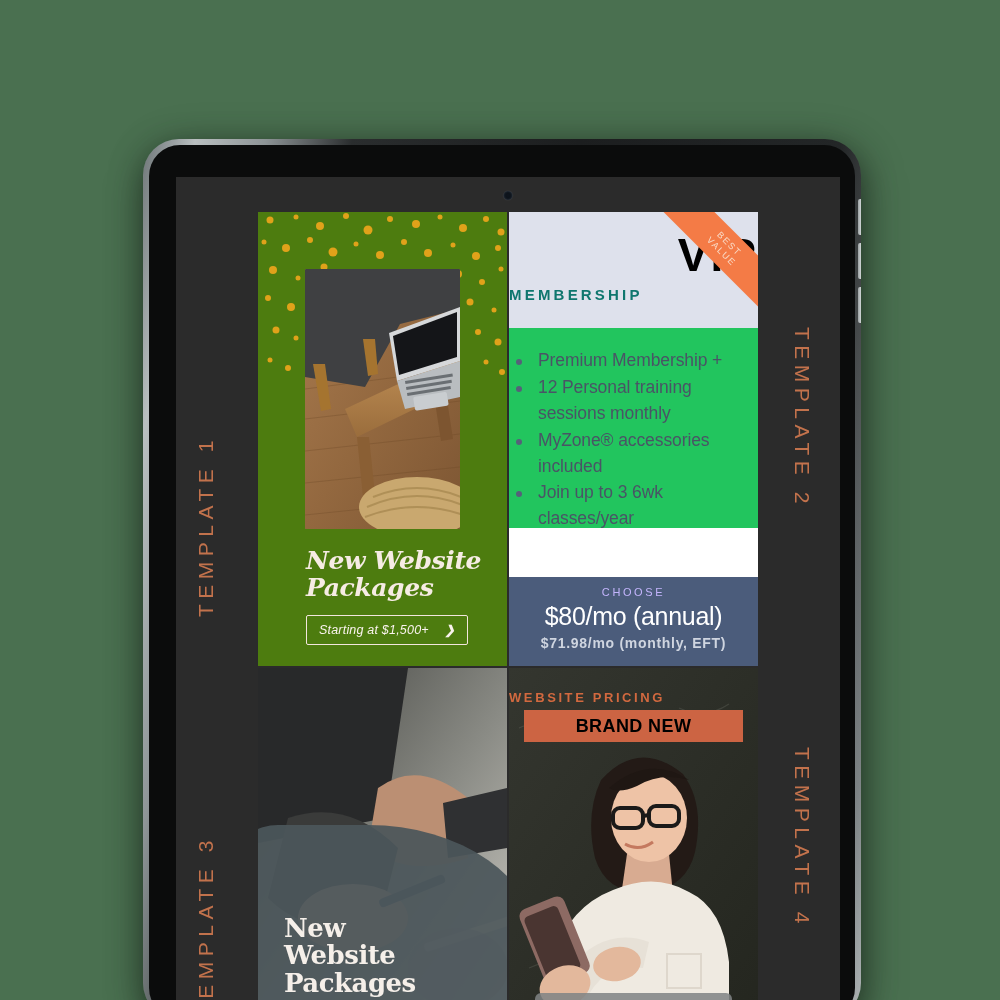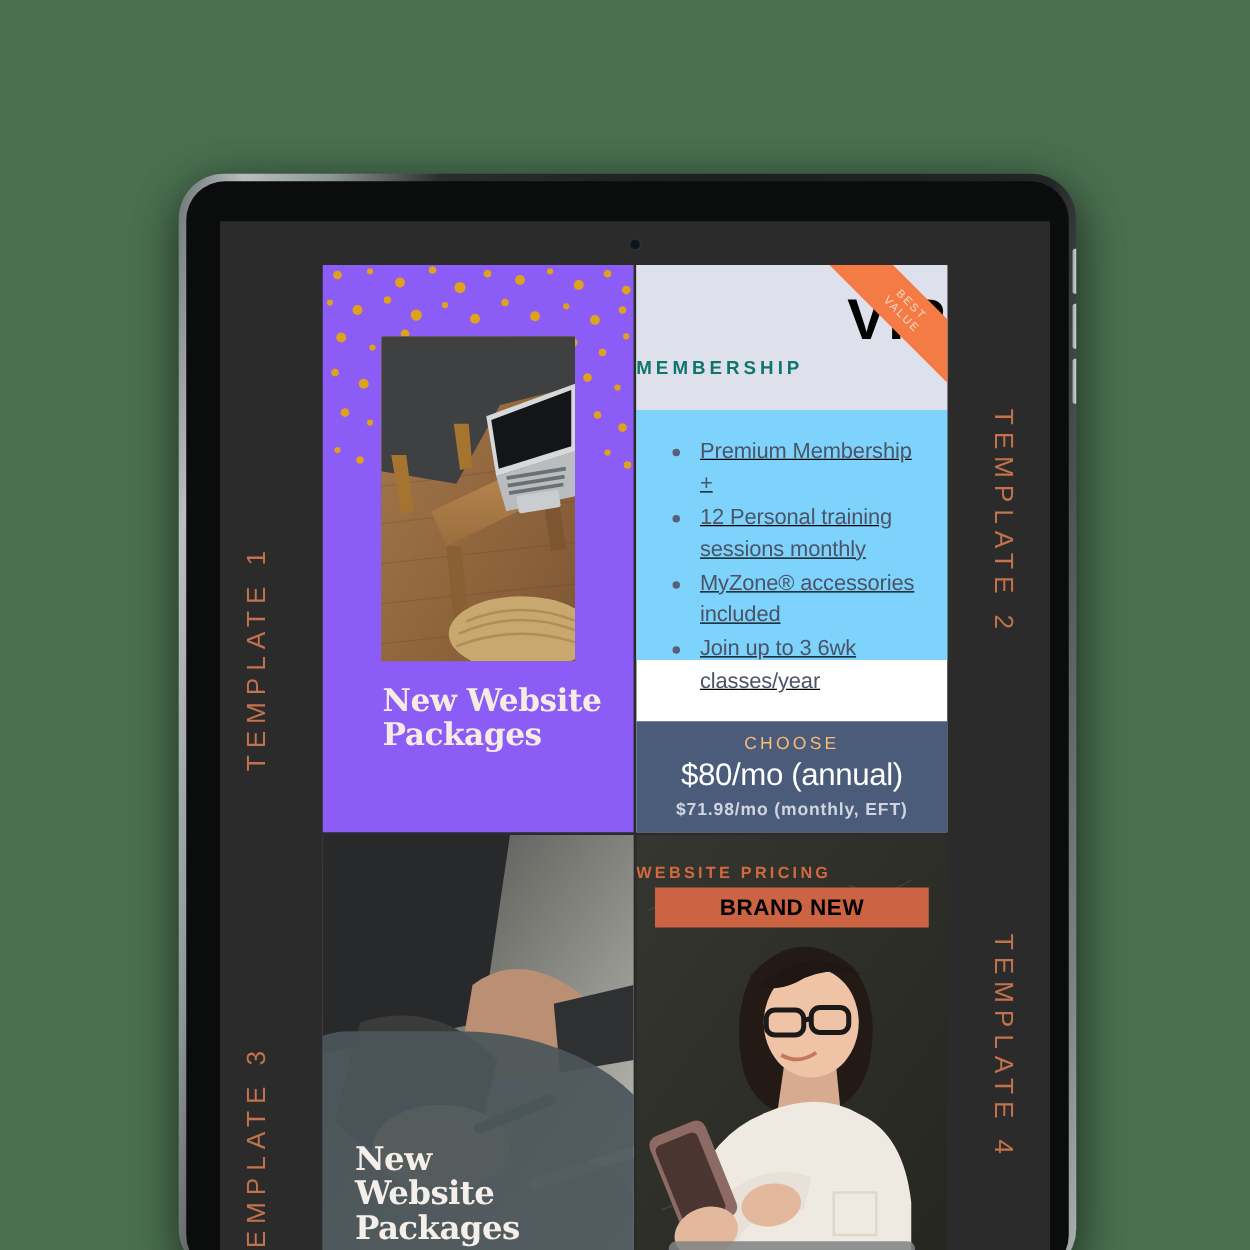--- a/index.html
+++ b/index.html
@@ -85,21 +85,21 @@
     left: 82px; top: 35px;
     width: 500px; height: 813px;
   }
   .cell { position: absolute; overflow: hidden; }
   .cell.tl { left: 0;     top: 0;   width: 249px; height: 454px; }
   .cell.tr { left: 251px; top: 0;   width: 249px; height: 454px; }
   .cell.bl { left: 0;     top: 456px; width: 249px; height: 357px; }
   .cell.br { left: 251px; top: 456px; width: 249px; height: 357px; }
 
   
-  .t1 { background: #8b5cf6; width: 100%; height: 100%; position: relative; }
+  .t1 { background: #4d7c0f; width: 100%; height: 100%; position: relative; font-style: italic; }
   .confetti { position: absolute; left:0; top:0; right:0; height: 180px; }
   .t1-photo {
     position: absolute;
     left: 47px; top: 57px;
     width: 155px; height: 260px;
     border-radius: 1px;
     overflow: hidden;
     background: #8b6a46;
   }
   .t1-title {
@@ -160,27 +160,26 @@
   }
   .ribbon span {
     color: #f9dcc9;
     font-size: 9px;
     letter-spacing: 1.6px;
     line-height: 1.25;
     text-align: center;
     font-weight: 500;
   }
   .vip-list {
-    padding: 20px 14px 10px 25px;
+    padding: 20px 14px 10px 3px;
     margin: 0;
     list-style: none;
-    background: #7dd3fc;
+    background: #22c55e;
     height: 200px;
     box-sizing: border-box;
-    text-decoration: underline;
   }
   .vip-list li {
     position: relative;
     color: #4a5466;
     font-size: 17.5px;
     line-height: 1.48;
     padding-left: 26px;
     margin-bottom: 1px;
     letter-spacing: -0.1px;
   }
@@ -196,22 +195,22 @@
   .vip-price {
     position: absolute;
     left: 0; right: 0; bottom: 0;
     height: 89px;
     background: #4b5c7b;
     text-align: center;
     padding-top: 9px;
     box-sizing: border-box;
   }
   .choose {
-    color: #fdba74;
-    font-size: 14px;
+    color: #c4b5fd;
+    font-size: 11px;
     letter-spacing: 2.6px;
     font-weight: 500;
   }
   .price-main {
     color: #ffffff;
     font-size: 25px;
     font-weight: 400;
     letter-spacing: -0.3px;
     margin-top: 4px;
   }
@@ -403,20 +402,24 @@
                     <path d="M68 228 q44 -18 88 0" fill="none"></path>
                   </g>
                 </svg>
               </div>
 
               <div class="t1-title">
                 <div>New Website</div>
                 <div>Packages</div>
               </div>
 
+              <div class="t1-btn">
+                <span>Starting at $1,500+</span>
+                <span class="chev">❯</span>
+              </div>
             </div>
           </div>
 
           <div class="cell tr">
             <div class="t2">
 
               <div class="vip-head">
                 <div class="vip-title">VIP</div>
                 <div class="vip-sub">MEMBERSHIP</div>
                 <div class="ribbon">

